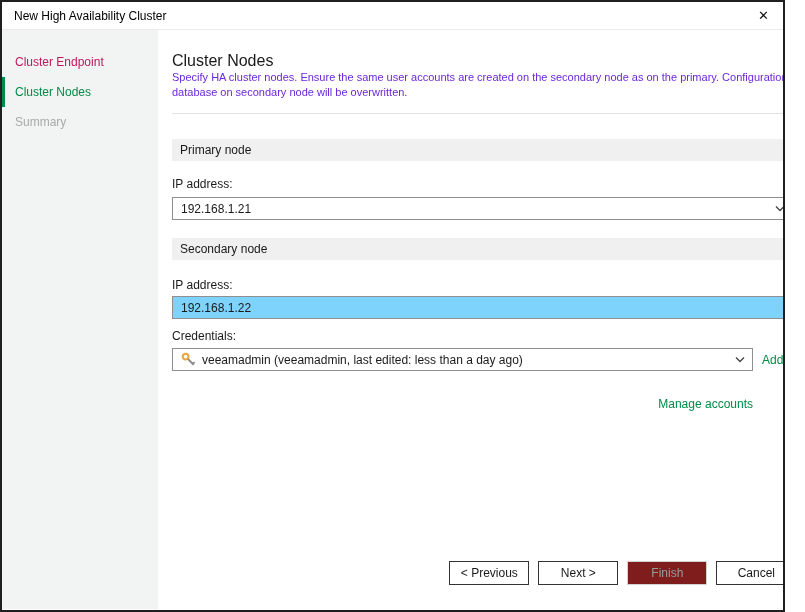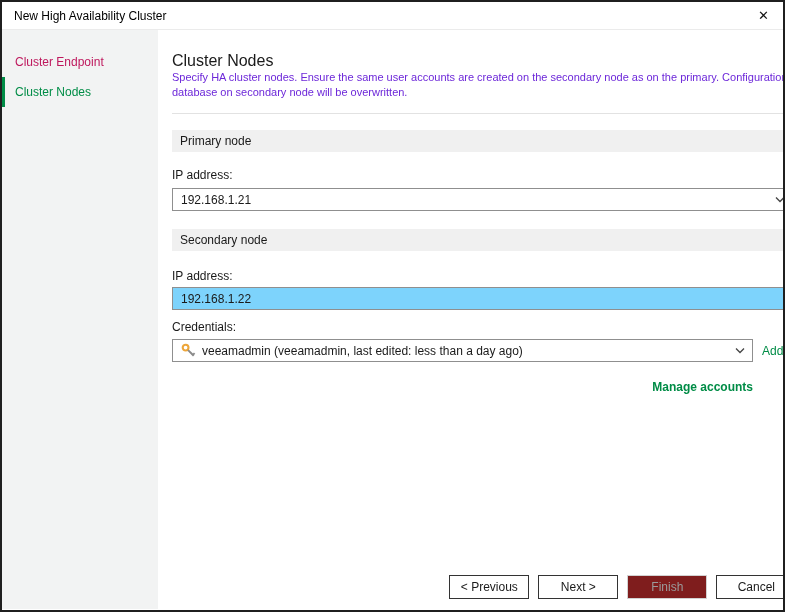--- a/index.html
+++ b/index.html
@@ -46,21 +46,21 @@
   .nav-item.disabled { color: #a9a9a9; }
 
   .content { flex: 1; padding: 0 14px; position: relative; }
 
   .page-title { margin-top: 21px; font-size: 16px; font-weight: 500; color: #1a1a1a; line-height: 19px; }
   .page-desc  { font-size: 11px; color: #6d28d9; line-height: 15px; max-width: 622px; }
 
   .separator { margin-top: 13px; height: 1px; background: #e2e2e2; }
 
   .section-bar {
-    margin-top: 16px; height: 22px; background: #f0f0f0;
+    margin-top: 25px; height: 22px; background: #f0f0f0;
     display: flex; align-items: center; padding-left: 8px;
     font-size: 12px; color: #1a1a1a;
   }
   .section-bar.second { margin-top: 18px; }
 
   .field-label { font-size: 12px; color: #1a1a1a; line-height: 15px; }
   .lbl-ip1 { margin-top: 16px; }
   .lbl-ip2 { margin-top: 18px; }
   .lbl-cred { margin-top: 10px; }
 
@@ -81,25 +81,25 @@
     font-family: "Liberation Sans", "DejaVu Sans", sans-serif;
     outline: none; display: block;
   }
 
   .cred-row { margin-top: 4px; display: flex; align-items: center; }
   .cred-row .combo { margin-top: 0; width: 581px; flex: none; }
   .key-icon { display: flex; align-items: center; margin-right: 6px; flex-shrink: 0; }
 
   .green-link { color: #008c46; font-size: 12px; text-decoration: none; cursor: pointer; }
   .add-link { margin-left: 9px; white-space: nowrap; }
-  .manage-row { margin-top: 15px; width: 581px; text-align: right; font-weight: bold; }
+  .manage-row { margin-top: 23px; width: 581px; text-align: right; }
 
   
   .footer {
-    position: absolute; right: 11px; bottom: 10px;
+    position: absolute; right: 11px; bottom: 24px;
     display: flex; gap: 9px;
   }
   .btn {
     width: 80px; height: 24px;
     background: #fff; border: 1px solid #333;
     font-size: 12px; color: #1a1a1a;
     font-family: "Liberation Sans", "DejaVu Sans", sans-serif;
     cursor: pointer;
   }
   .btn:disabled {
@@ -119,20 +119,23 @@
   </div>
 
   <div class="body">
 
     <div class="sidebar">
       <div class="nav-item">
         <span>Cluster Endpoint</span>
       </div>
       <div class="nav-item active">
         <span>Cluster Nodes</span>
+      </div>
+      <div class="nav-item disabled">
+        <span>Summary</span>
       </div>
     </div>
 
     <div class="content">
 
       <div class="page-title">Cluster Nodes</div>
       <div class="page-desc">Specify HA cluster nodes. Ensure the same user accounts are created on the secondary node as on the primary. Configuration database on secondary node will be overwritten.</div>
 
       <div class="separator"></div>
 

